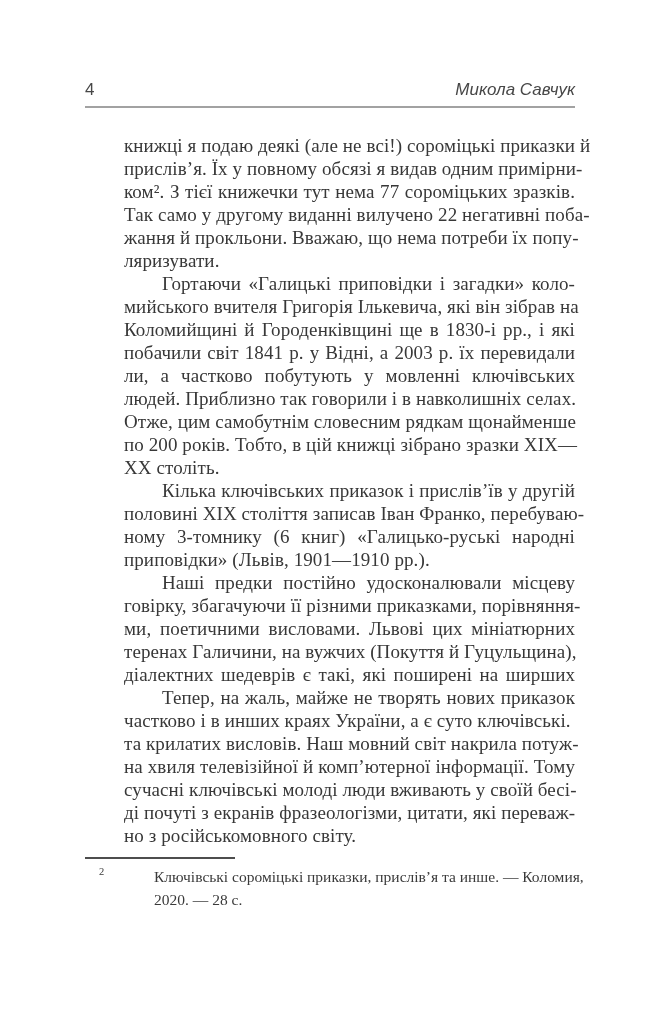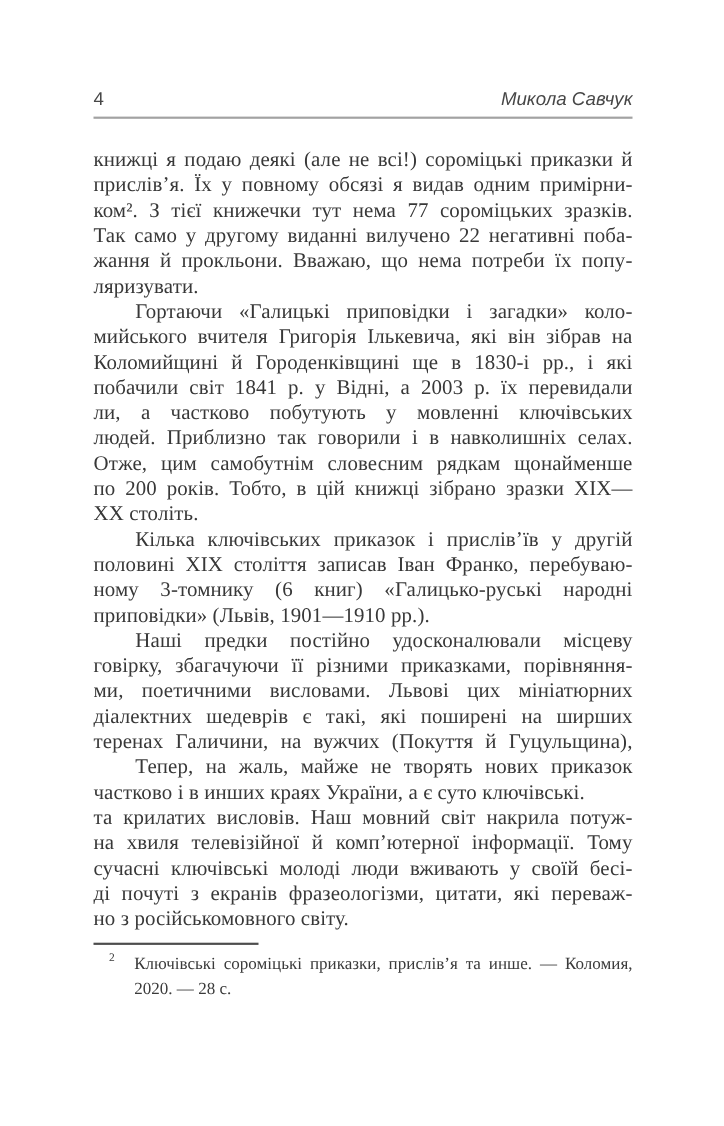--- a/index.html
+++ b/index.html
@@ -37,20 +37,21 @@
   .body-text {
     margin-top: 26px;
     font-size: 19px;
     line-height: 23px;
     letter-spacing: 0.1px;
   }
   .line {
     white-space: nowrap;
     text-align: justify;
     text-align-last: justify;
+    margin-left: 39px;
   }
   .line.last {
     text-align-last: left;
   }
   .line.indent {
     padding-left: 38px;
   }
   
   .footnote-area {
     margin-top: 10px;
@@ -72,20 +73,21 @@
     position: absolute;
     left: 14px;
     top: 1px;
     font-size: 10.5px;
     line-height: 1;
   }
   .fn-line {
     white-space: nowrap;
     text-align: justify;
     text-align-last: justify;
+    margin-left: 32px;
   }
   .fn-line.last {
     text-align-last: left;
   }
 </style>
 </head>
 <body>
 
 <div class="page">
 
@@ -110,22 +112,22 @@
       <div class="line">Отже, цим самобутнім словесним рядкам щонайменше</div>
       <div class="line">по 200 років. Тобто, в цій книжці зібрано зразки XIX—</div>
       <div class="line last">XX століть.</div>
       <div class="line indent">Кілька ключівських приказок і прислів’їв у другій</div>
       <div class="line">половині XIX століття записав Іван Франко, перебуваю-</div>
       <div class="line">ному 3-томнику (6 книг) «Галицько-руські народні</div>
       <div class="line last">приповідки» (Львів, 1901—1910 рр.).</div>
       <div class="line indent">Наші предки постійно удосконалювали місцеву</div>
       <div class="line">говірку, збагачуючи її різними приказками, порівняння-</div>
       <div class="line">ми, поетичними висловами. Львові цих мініатюрних</div>
+      <div class="line">теренах Галичини, на вужчих (Покуття й Гуцульщина),</div>
       <div class="line">діалектних шедеврів є такі, які поширені на ширших</div>
-      <div class="line">теренах Галичини, на вужчих (Покуття й Гуцульщина),</div>
       <div class="line indent">Тепер, на жаль, майже не творять нових приказок</div>
       <div class="line last">частково і в инших краях України, а є суто ключівські.</div>
       <div class="line">та крилатих висловів. Наш мовний світ накрила потуж-</div>
       <div class="line">на хвиля телевізійної й комп’ютерної інформації. Тому</div>
       <div class="line">сучасні ключівські молоді люди вживають у своїй бесі-</div>
       <div class="line">ді почуті з екранів фразеологізми, цитати, які переваж-</div>
       <div class="line last">но з російськомовного світу.</div>
     </main>
 
   <footer class="footnote-area">

